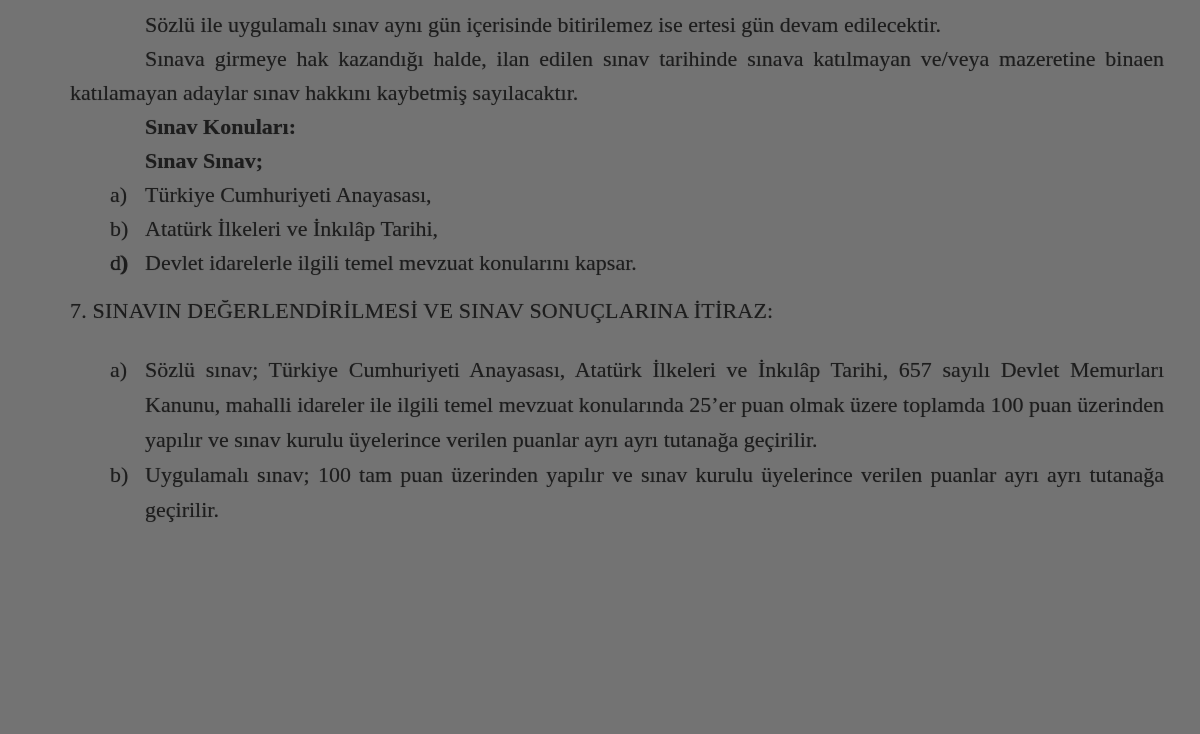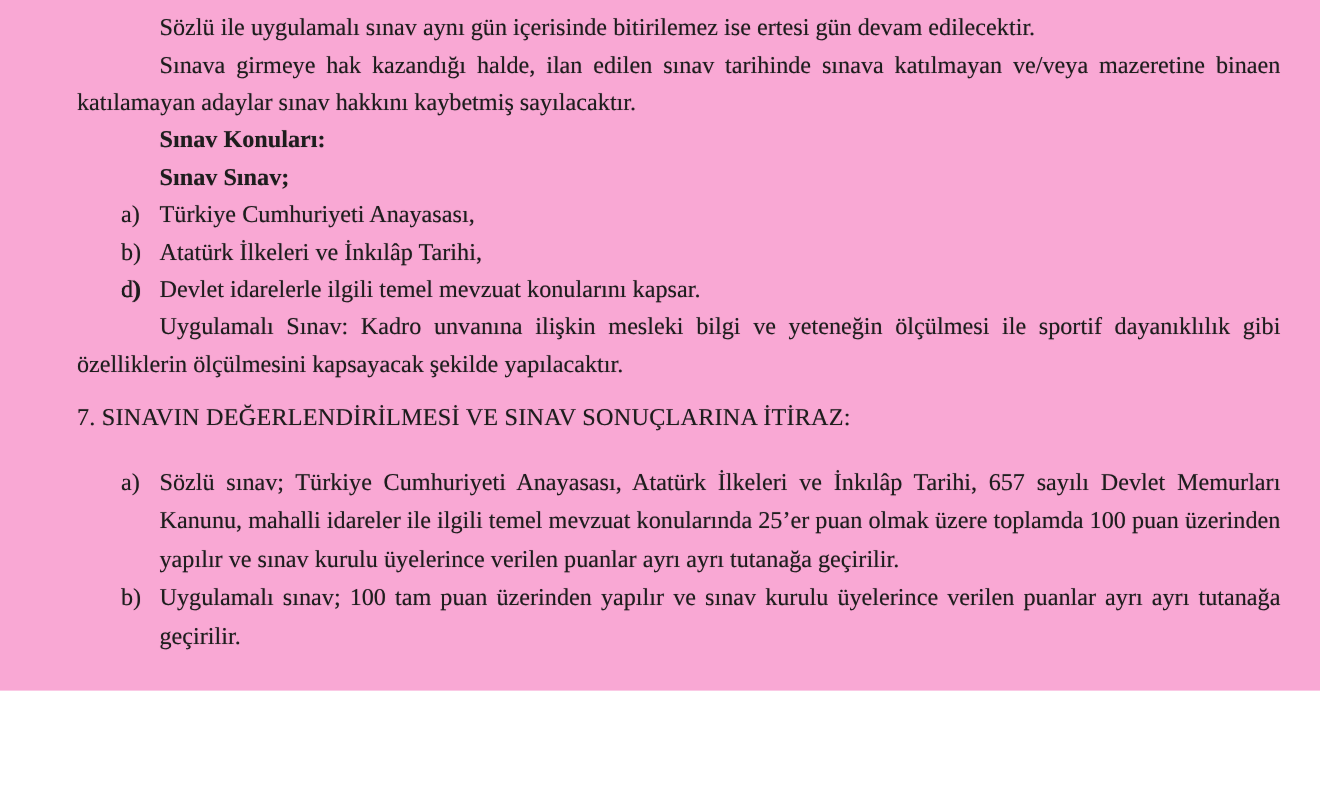--- a/index.html
+++ b/index.html
@@ -3,22 +3,22 @@
 <meta charset="utf-8">
 <style>
   html, body {
     margin: 0;
     padding: 0;
     background: #ffffff;
   }
   .page {
     position: relative;
     width: 1200px;
-    height: 628px;
-    background: #f9a8d4;
+    height: 734px;
+    background: #737373;
     overflow: hidden;
     box-sizing: border-box;
     font-family: "Liberation Serif", "DejaVu Serif", serif;
     font-size: 22px;
     line-height: 34px;
     color: #1d1d1d;
     padding: 8px 36px 0 70px;
     text-shadow: 0 0 0.8px rgba(20,20,20,0.45);
   }
   .para {
@@ -83,21 +83,20 @@
     </div>
     <div class="hang">
       <span class="marker">c)</span>
     </div>
     <div class="hang">
       <span class="marker">d)</span>
       <span>Devlet idarelerle ilgili temel mevzuat konularını kapsar.</span>
     </div>
   </div>
 
-  <p class="para">Uygulamalı Sınav: Kadro unvanına ilişkin mesleki bilgi ve yeteneğin ölçülmesi ile sportif dayanıklılık gibi özelliklerin ölçülmesini kapsayacak şekilde yapılacaktır.</p>
 
   <h2 class="section-heading" style="font-size:22px;">7. SINAVIN DEĞERLENDİRİLMESİ VE SINAV SONUÇLARINA İTİRAZ:</h2>
 
   <div class="eval">
     <div class="hang">
       <span class="marker">a)</span>
       <span>Sözlü sınav; Türkiye Cumhuriyeti Anayasası, Atatürk İlkeleri ve İnkılâp Tarihi, 657 sayılı Devlet Memurları Kanunu, mahalli idareler ile ilgili temel mevzuat konularında 25’er puan olmak üzere toplamda 100 puan üzerinden yapılır ve sınav kurulu üyelerince verilen puanlar ayrı ayrı tutanağa geçirilir.</span>
     </div>
     <div class="hang">
       <span class="marker">b)</span>

